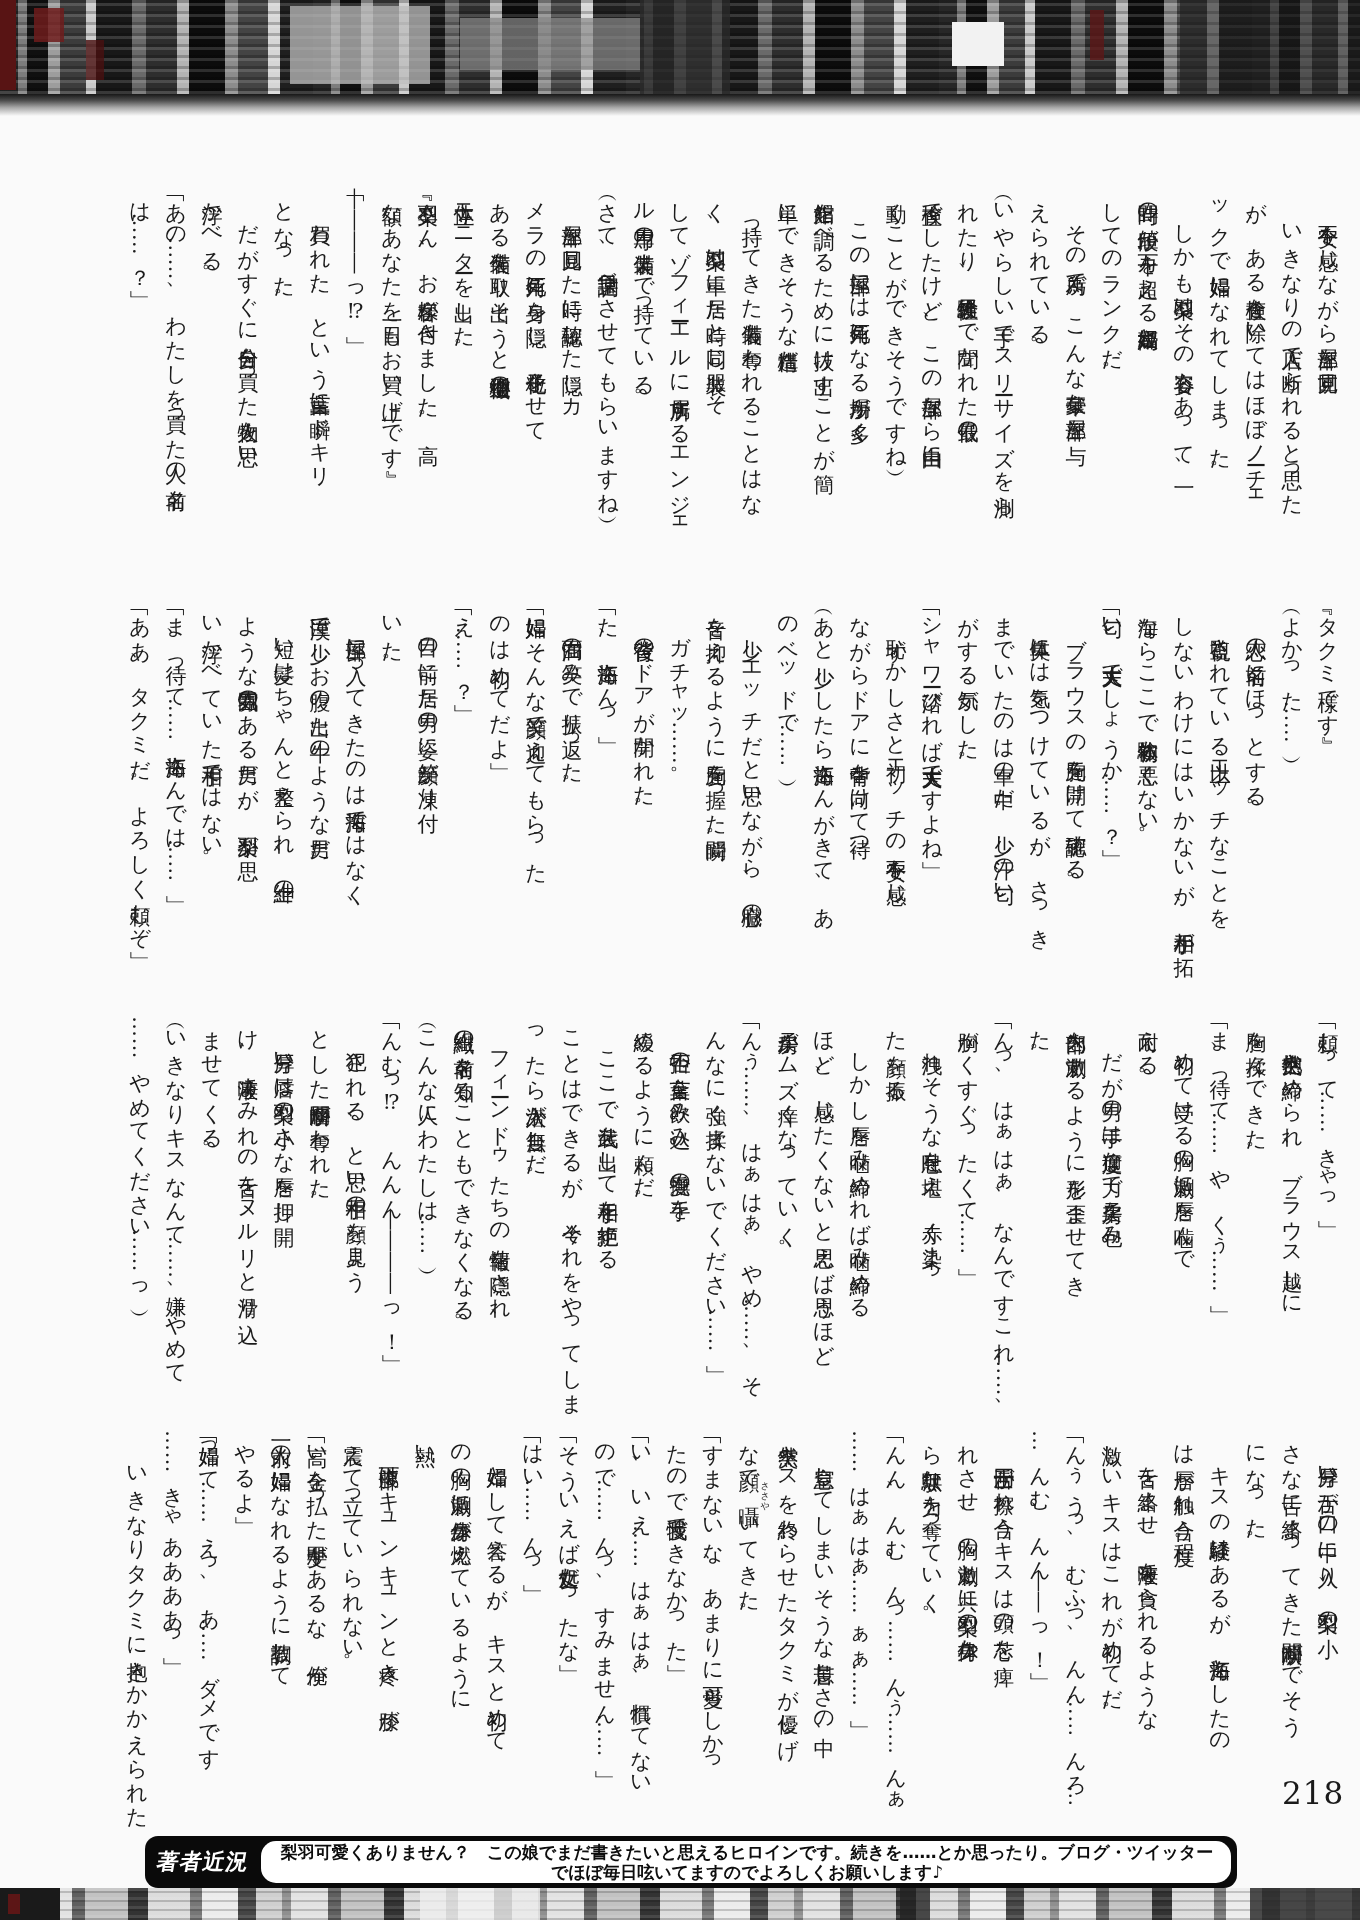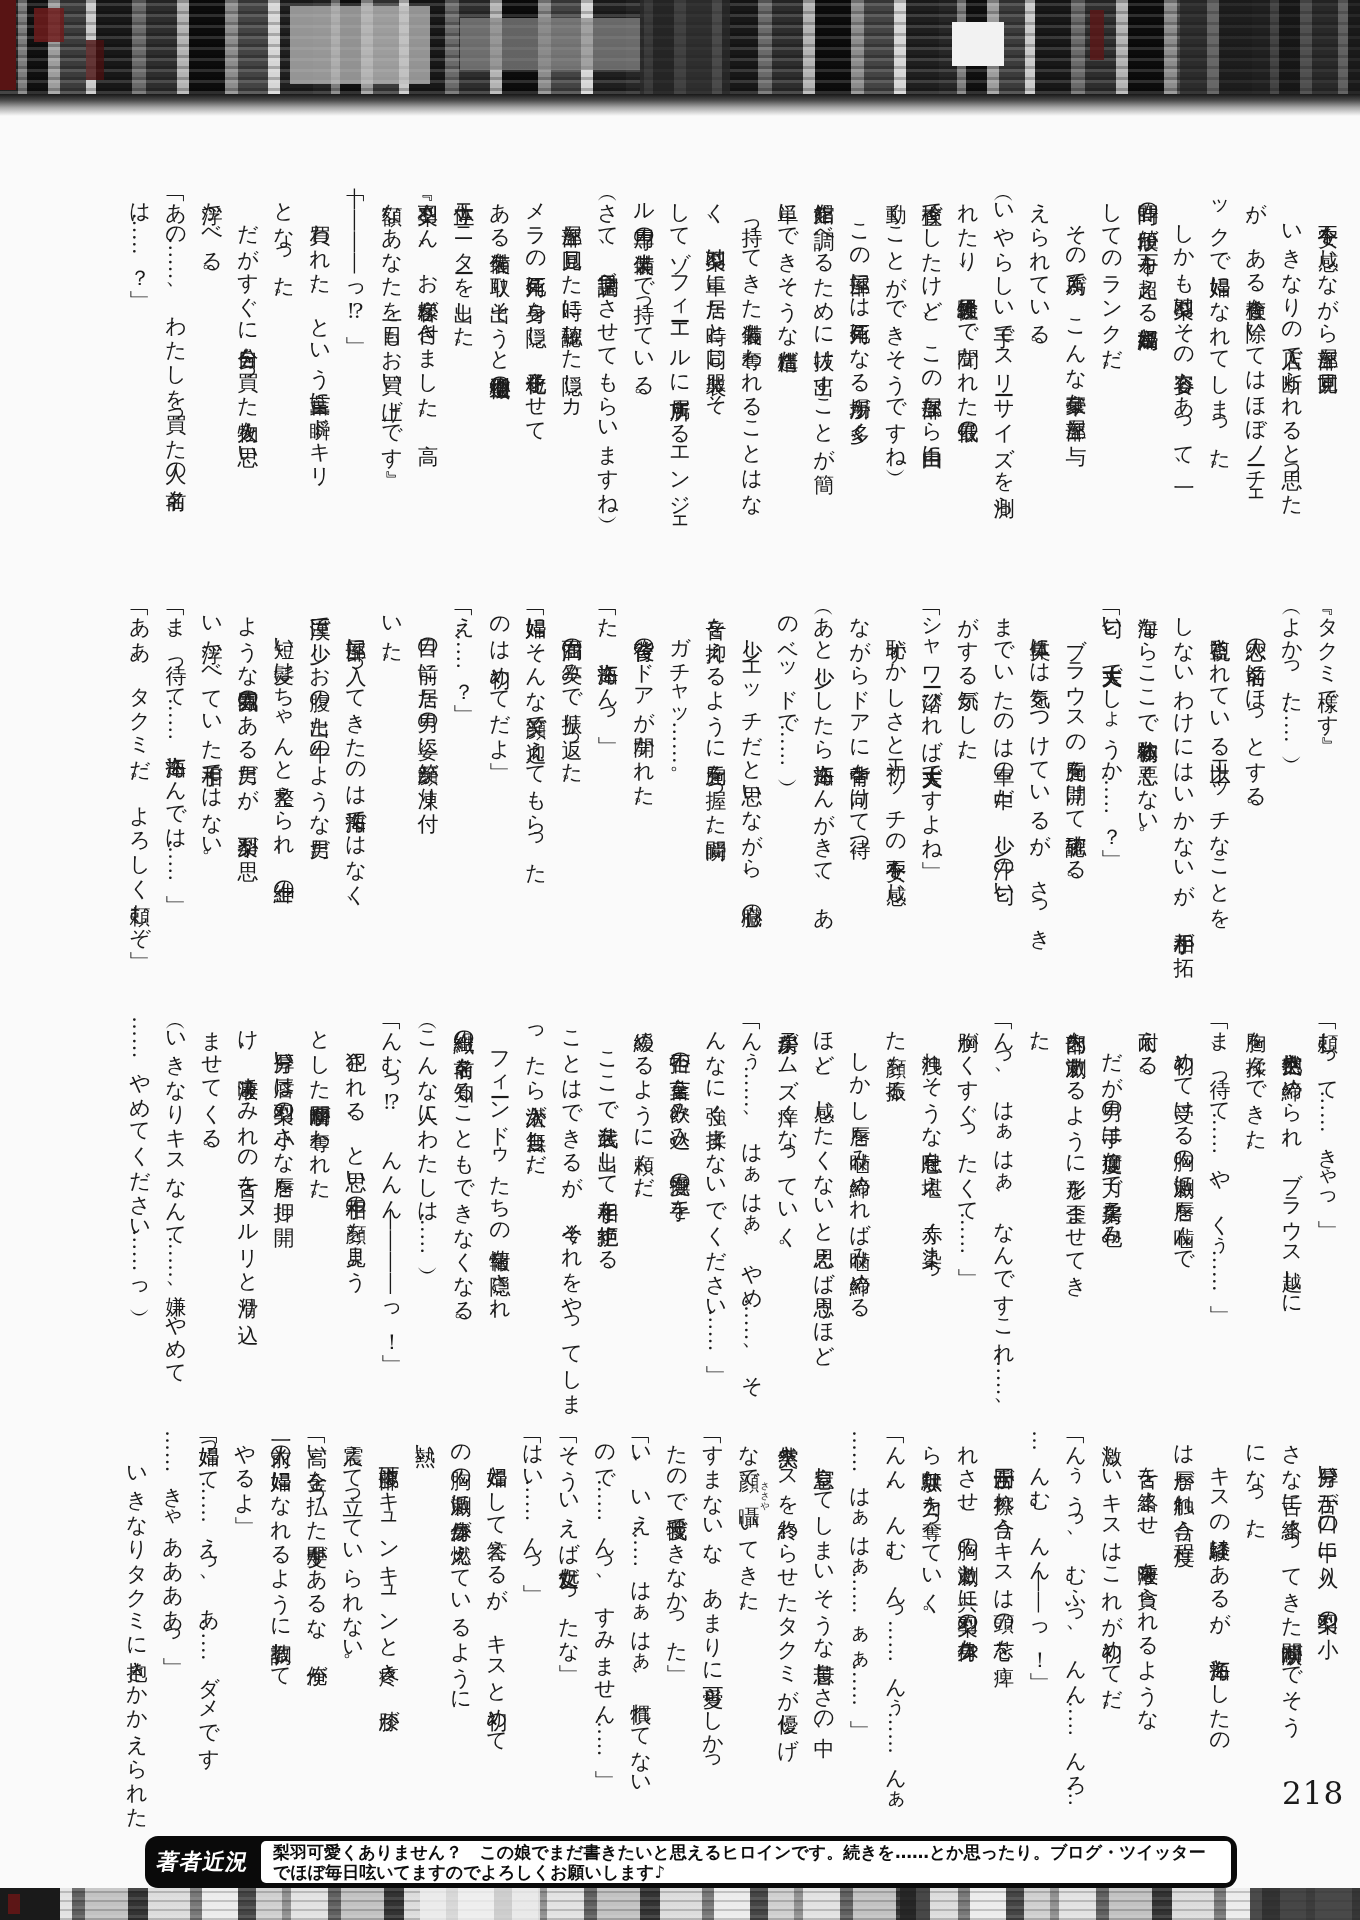--- a/index.html
+++ b/index.html
@@ -53,25 +53,26 @@
     background:#0a0a0a;border-radius:13px;
     display:flex;align-items:center;box-sizing:border-box;
   }
   .flabel{
     width:116px;flex:0 0 116px;text-align:center;color:#ffffff;
     font-family:"DejaVu Sans","Liberation Sans",sans-serif;
     font-weight:bold;font-size:22px;transform:skewX(-10deg);
     letter-spacing:1px;
   }
   .fpanel{
-    flex:1;height:42px;margin:0 6px 0 0;background:#ffffff;border-radius:5px;
+    flex:1;height:42px;margin:0 6px 0 0;background:#ffffff;border-radius:15px;
     box-sizing:border-box;padding:1px 10px 0 12px;
     font-family:"DejaVu Sans","Liberation Sans",sans-serif;
     font-weight:600;font-size:17px;line-height:20px;color:#0d0d0d;
     overflow:hidden;
+    text-align:center;
   }
   .pagenum{
     position:absolute;left:1282px;top:1775px;
     font-size:31px;letter-spacing:1px;color:#1a1a1a;
     font-family:"DejaVu Serif","Liberation Serif",serif;
   }
 </style>
 </head>
 <body>
 

